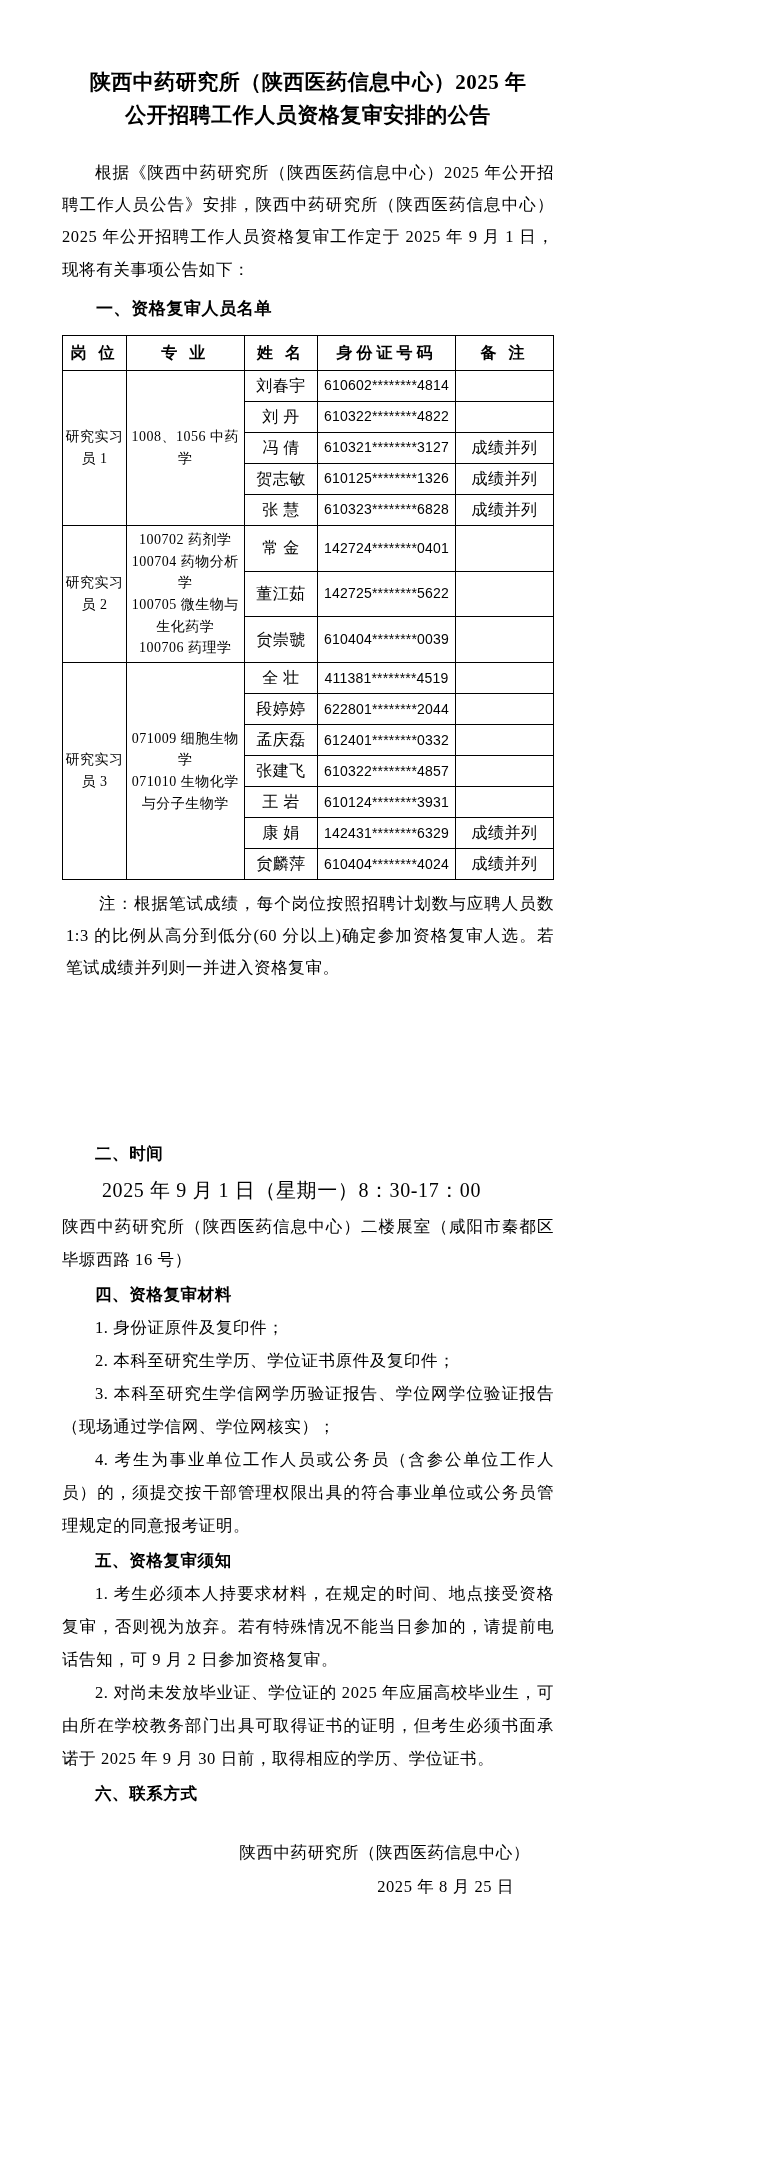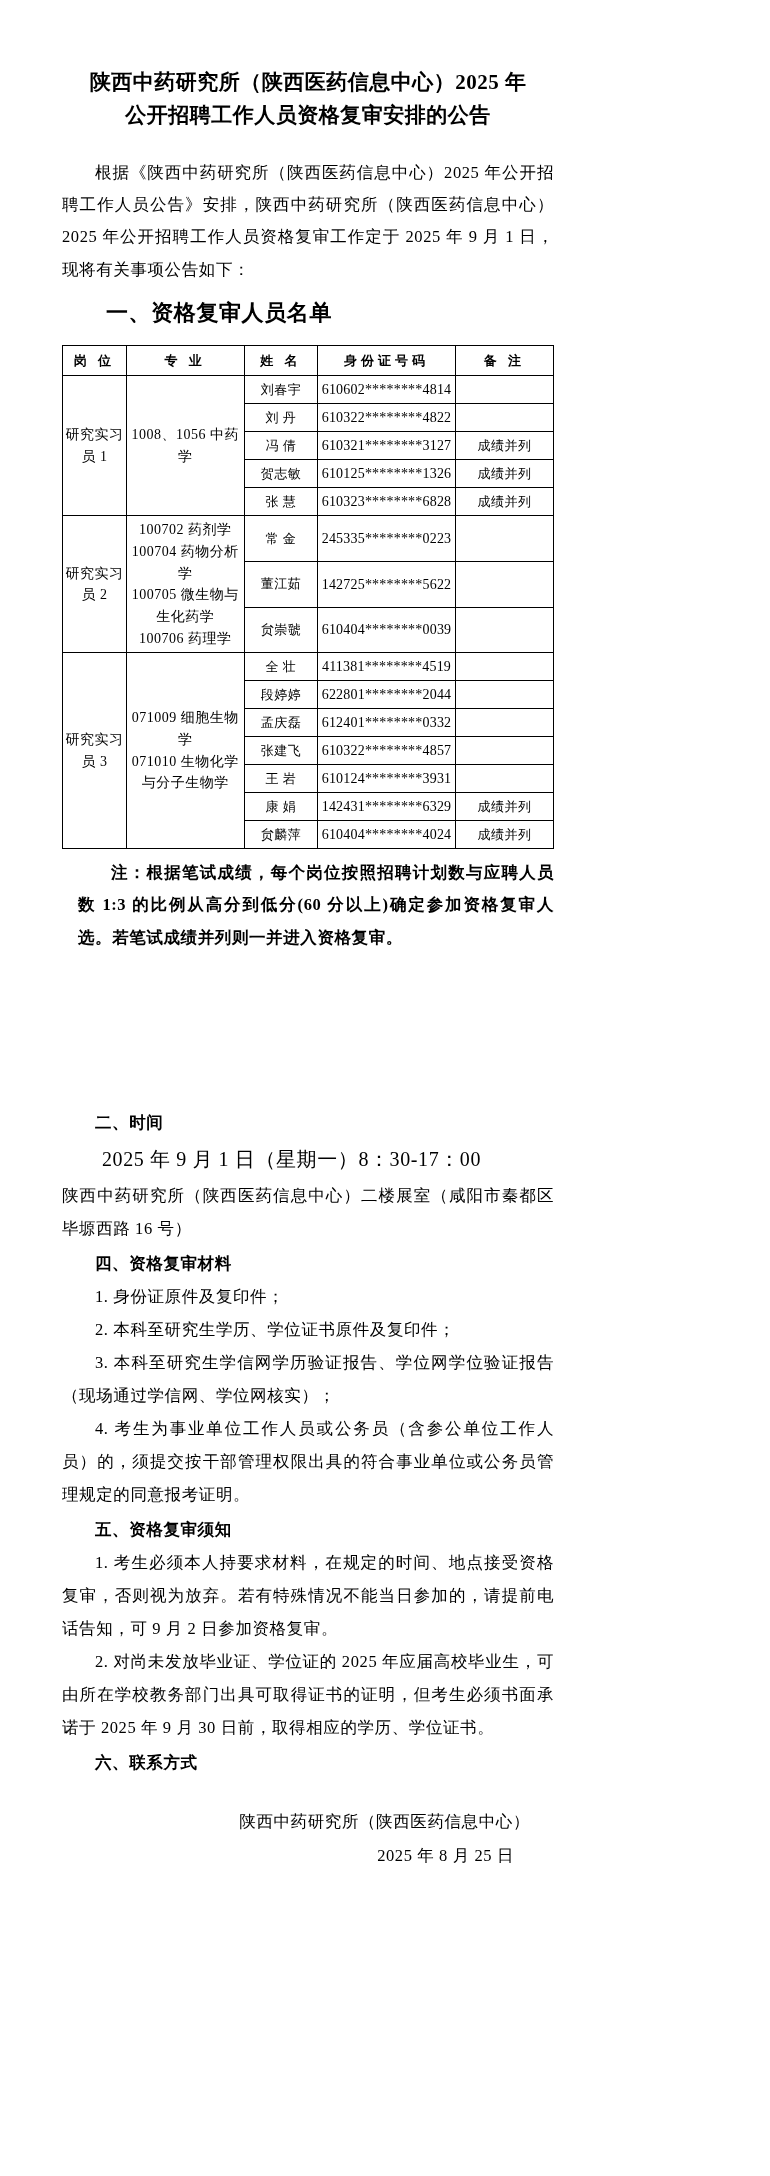--- a/index.html
+++ b/index.html
@@ -32,74 +32,73 @@
   p.body-para {
     font-size: 16.5px;
     line-height: 1.95;
     text-align: justify;
     text-justify: inter-ideograph;
     margin: 0 0 2px 0;
     text-indent: 2em;
     letter-spacing: 0.6px;
   }
   .section-head {
-    font-size: 22px;
+    font-size: 17px;
     font-weight: bold;
     line-height: 1.95;
     margin: 6px 0 2px 0;
     text-indent: 2em;
     letter-spacing: 0.6px;
     font-family: Liberation Serif, serif;
   }
   
   table.cand {
     border-collapse: collapse;
     width: 100%;
     margin: 10px 0 8px 0;
     table-layout: fixed;
   }
   table.cand th, table.cand td {
     border: 1px solid #000;
-    font-size: 13px;
+    font-size: 16px;
     line-height: 1.5;
     text-align: center;
     vertical-align: middle;
     padding: 3px 2px;
     font-weight: normal;
     letter-spacing: 0.5px;
   }
   table.cand th {
     font-weight: bold;
     letter-spacing: 4px;
     padding: 5px 2px;
   }
   table.cand td.idnum {
-    font-family: Liberation Serif, serif;
+    font-family: Liberation Sans, sans-serif;
     letter-spacing: 0.2px;
     font-size: 14px;
   }
   table.cand td.post, table.cand td.major {
     line-height: 1.55;
     font-size: 14px;
   }
   .col-post { width: 13%; }
   .col-major { width: 24%; }
   .col-name { width: 15%; }
   .col-id { width: 28%; }
   .col-note { width: 20%; }
 
   .note-para {
     font-size: 16.5px;
     line-height: 1.95;
     text-align: justify;
     text-justify: inter-ideograph;
     text-indent: 2em;
     letter-spacing: 0.6px;
-    margin: 6px 0 0 16px;
-    font-weight: bold;
+    margin: 6px 0 0 4px;
   }
   .gap-block { height: 150px; }
 
   .sub-head {
     font-size: 16.5px;
     font-weight: bold;
     line-height: 2.0;
     text-indent: 2em;
     letter-spacing: 0.6px;
     margin: 2px 0 0 0;
@@ -194,21 +193,21 @@
         </tr>
         <tr>
           <td>张 慧</td>
           <td class="idnum">610323********6828</td>
           <td>成绩并列</td>
         </tr>
         <tr>
           <td class="post" rowspan="3">研究实习员 2</td>
           <td class="major" rowspan="3">100702 药剂学<br>100704 药物分析学<br>100705 微生物与生化药学<br>100706 药理学</td>
           <td>常 金</td>
-          <td class="idnum">245335********0223</td>
+          <td class="idnum">142724********0401</td>
           <td></td>
         </tr>
         <tr>
           <td>董江茹</td>
           <td class="idnum">142725********5622</td>
           <td></td>
         </tr>
         <tr>
           <td>贠崇虢</td>
           <td class="idnum">610404********0039</td>

